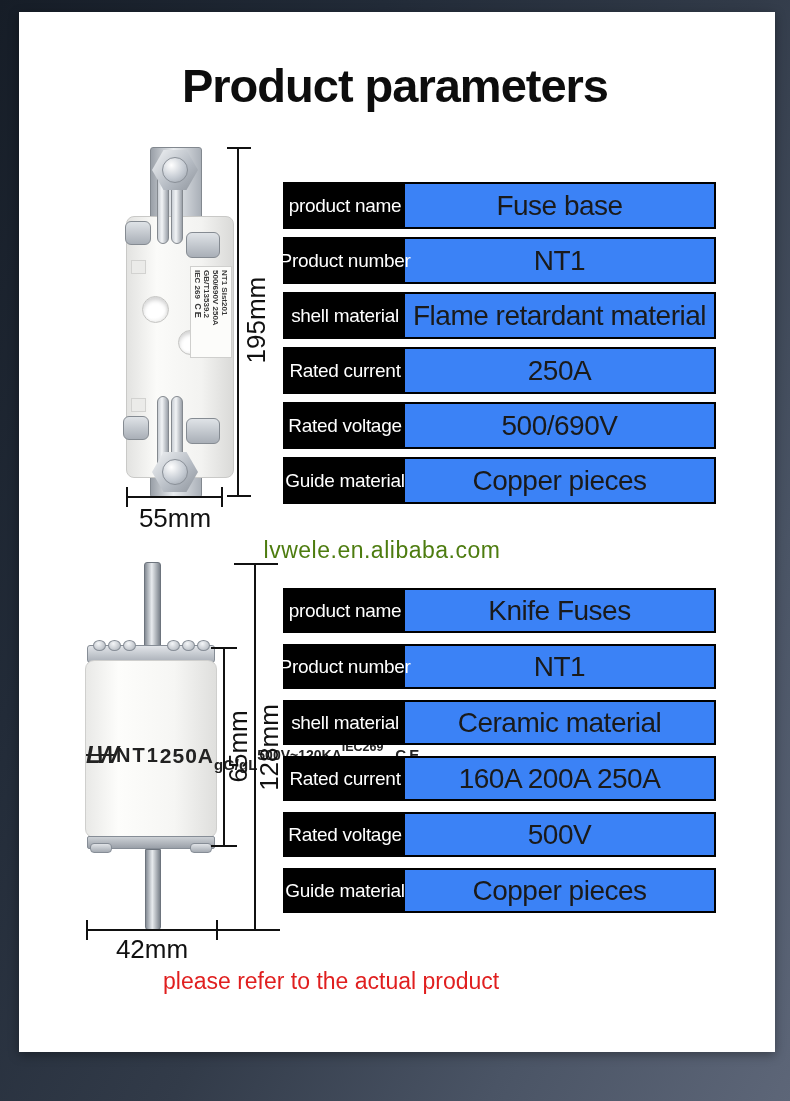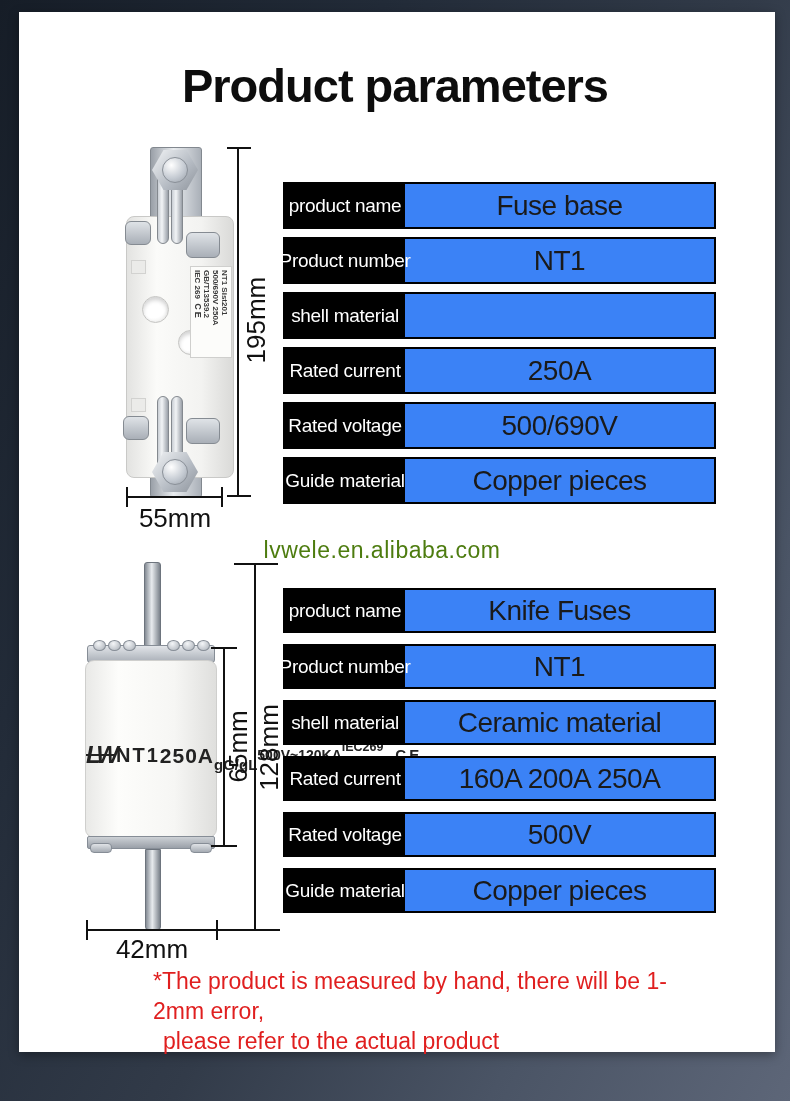--- a/index.html
+++ b/index.html
@@ -163,20 +163,21 @@
   <div class="spec-row">
     <div class="cell-label">product name</div>
     <div class="cell-value">Fuse base</div>
   </div>
   <div class="spec-row">
     <div class="cell-label">Product number</div>
     <div class="cell-value">NT1</div>
   </div>
   <div class="spec-row">
     <div class="cell-label">shell material</div>
+    <div class="cell-value">Flame retardant material</div>
   </div>
   <div class="spec-row">
     <div class="cell-label">Rated current</div>
     <div class="cell-value">250A</div>
   </div>
   <div class="spec-row">
     <div class="cell-label">Rated voltage</div>
     <div class="cell-value">500/690V</div>
   </div>
   <div class="spec-row">
@@ -246,15 +247,14 @@
     <div class="cell-label">Rated voltage</div>
     <div class="cell-value">500V</div>
   </div>
   <div class="spec-row">
     <div class="cell-label">Guide material</div>
     <div class="cell-value">Copper pieces</div>
   </div>
 </div>
 
 <div class="footnote">
-  <div>*The product is measured by hand, there will be 1-2mm error,</div>
   <div class="l2">please refer to the actual product</div>
 </div>
 
 </body></html>

